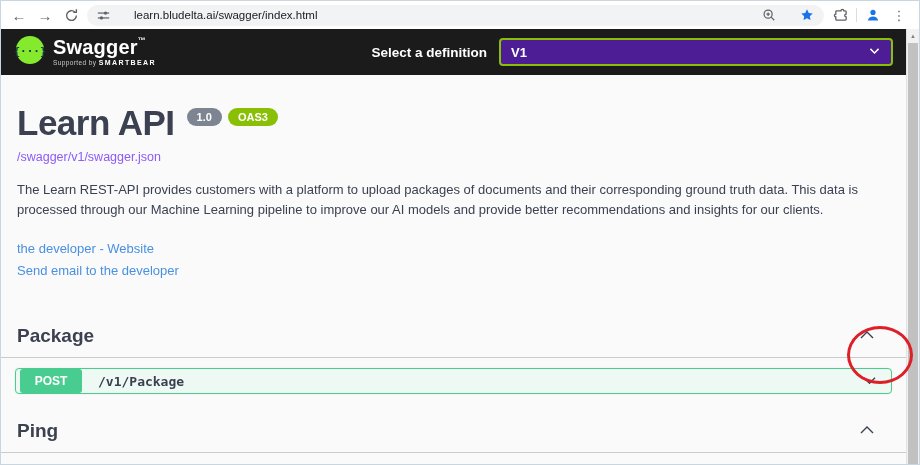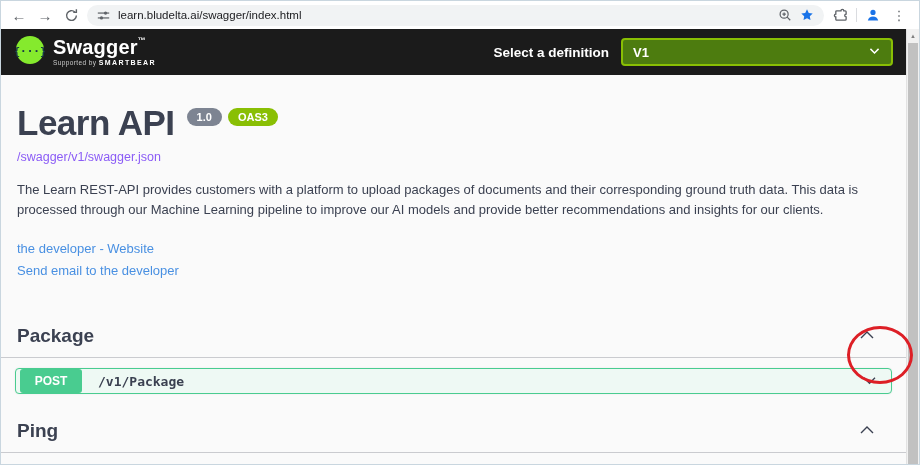--- a/index.html
+++ b/index.html
@@ -6,37 +6,37 @@
   body { font-family:"Liberation Sans", sans-serif; background:#e9edf0; }
   .screen { width:920px; height:465px; position:relative; background:#fafafa;
             border:1px solid #c9d6df; overflow:hidden; }
 
   
   .chrome { height:28px; background:#ffffff; display:flex; align-items:center;
             padding:0 10px 0 8px; gap:6px; }
   .nav-btn { width:20px; height:20px; display:flex; align-items:center; justify-content:center;
              color:#5f6368; font-size:15px; cursor:pointer; flex:0 0 auto; }
   .url-pill { flex:1; height:21px; background:#f1f3f4; border-radius:11px;
-              display:flex; align-items:center; padding:0 10px; gap:8px; min-width:0; }
+              display:flex; align-items:center; padding:0 10px; gap:24px; min-width:0; }
   .url-text { color:#202124; font-size:11.5px; white-space:nowrap; overflow:hidden; flex:0 1 auto; }
   .pill-spacer { flex:1; }
   .chrome svg { display:block; }
   .chrome-sep { width:1px; height:14px; background:#dadce0; }
 
   
   .topbar { height:46px; background:#1b1b1b; display:flex; align-items:center; padding:0 14px; }
   .brand { display:flex; align-items:center; gap:8px; }
   .brand-text-block { display:flex; flex-direction:column; line-height:1; }
   .brand-name { color:#ffffff; font-size:20px; font-weight:700; letter-spacing:.2px; }
   .brand-tm { font-size:8px; vertical-align:top; }
   .brand-sub { margin-top:2px; font-size:6.5px; color:#c9c9c9; letter-spacing:.4px; }
   .brand-sub b { color:#ffffff; letter-spacing:1.4px; font-size:7px; }
   .topbar-spacer { flex:1; }
   .select-label { color:#ffffff; font-weight:700; font-size:13.5px; margin-right:12px; }
-  .def-select { width:272px; height:28px; margin-right:12px; background:#4d7c0f;
+  .def-select { width:394px; height:28px; margin-right:12px; background:#4c1d95;
                 border:2px solid #89bf04; border-radius:4px; display:flex; align-items:center;
                 padding:0 10px; cursor:pointer; }
   .def-value { color:#ffffff; font-weight:700; font-size:13px; flex:1; }
 
   
   .info { padding:30px 20px 0 16px; }
   .title-row { display:flex; align-items:flex-start; gap:12px; }
   .api-title { font-size:35px; font-weight:700; color:#3b4151; letter-spacing:-.5px; line-height:1; }
   .badges { display:flex; gap:6px; margin-top:3px; }
   .pill { font-size:11px; font-weight:700; color:#ffffff; padding:3px 10px; border-radius:50px; }

